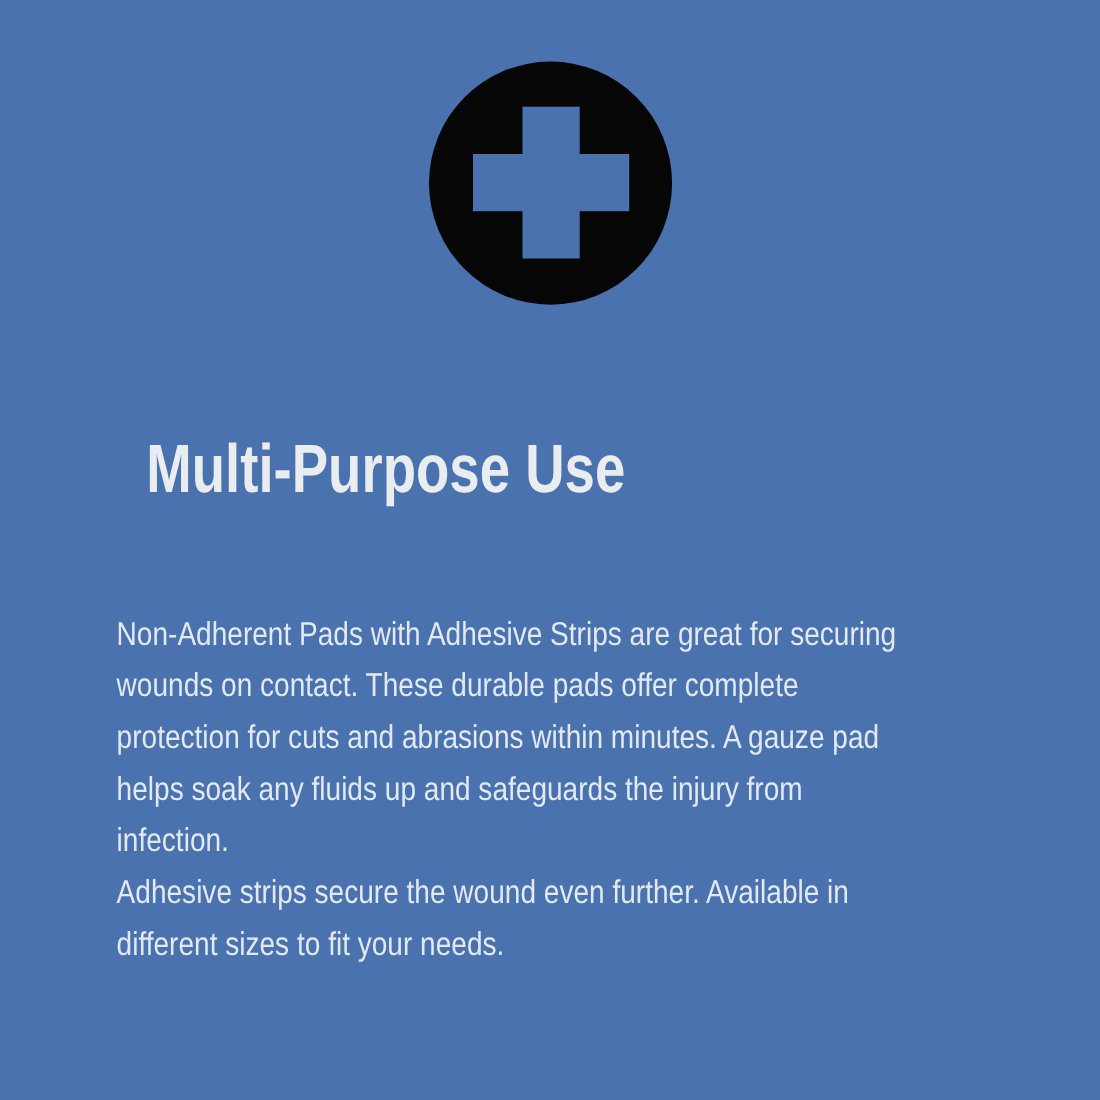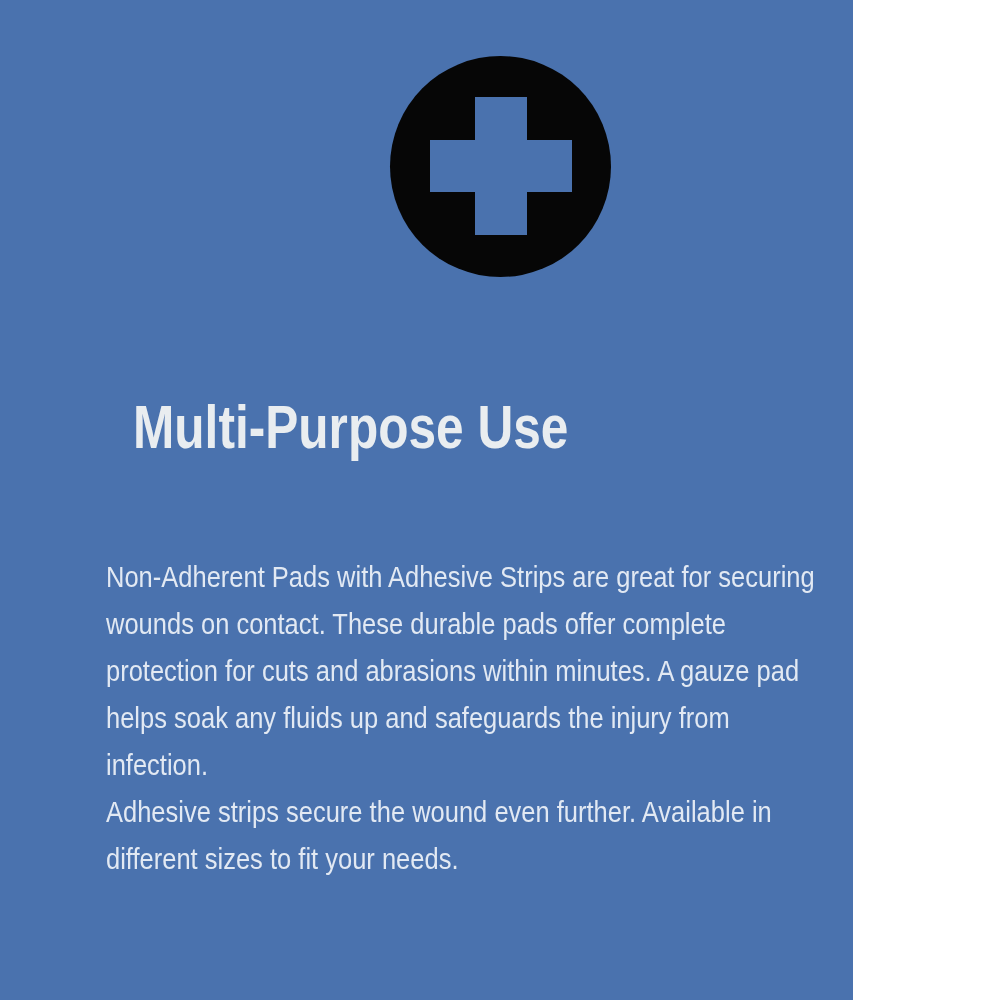--- a/index.html
+++ b/index.html
@@ -8,21 +8,21 @@
     --title-text: #e9edf0;
     --body-text: #e2e9f3;
   }
   html, body {
     margin: 0;
     padding: 0;
     background: #ffffff;
   }
   .card {
     position: relative;
-    width: 853px;
+    width: 1000px;
     height: 1000px;
     background: var(--bg);
     overflow: hidden;
     font-family: "Liberation Sans", sans-serif;
   }
   
   .icon-circle {
     position: absolute;
     left: 390px;
     top: 56px;

